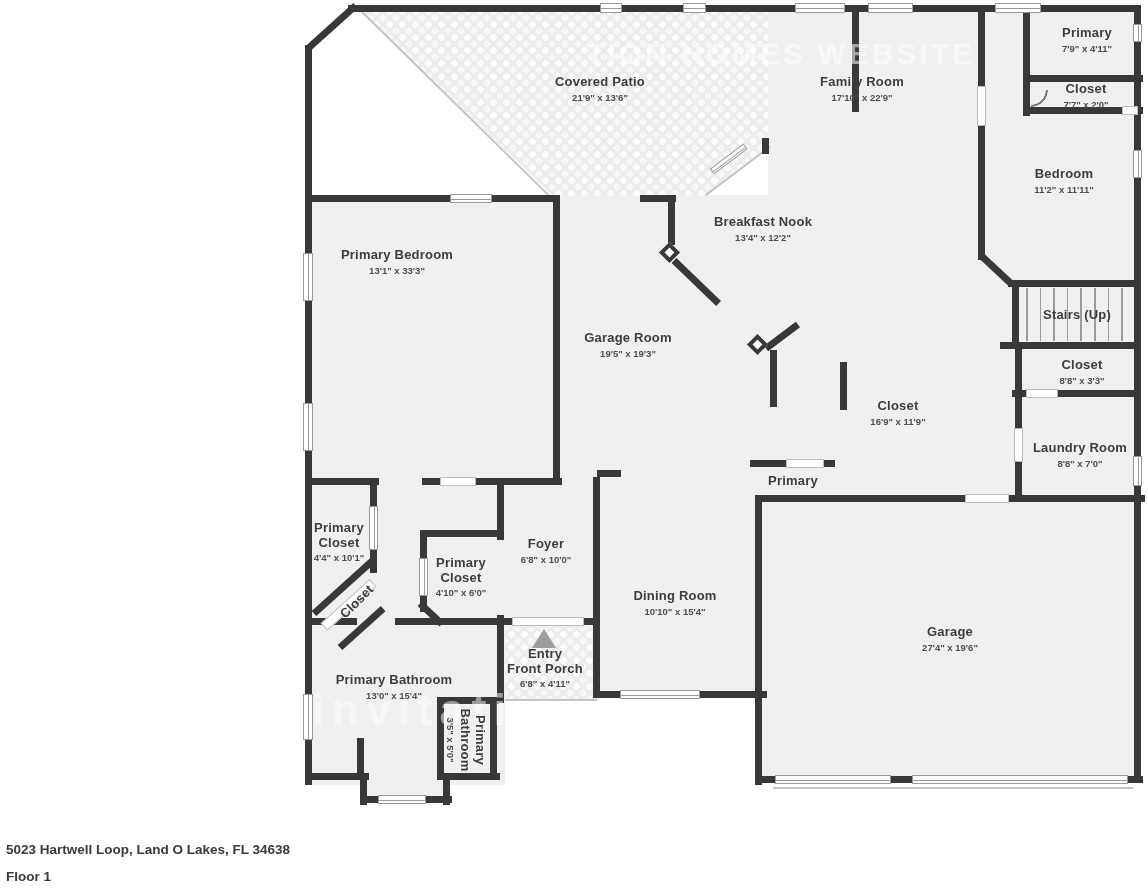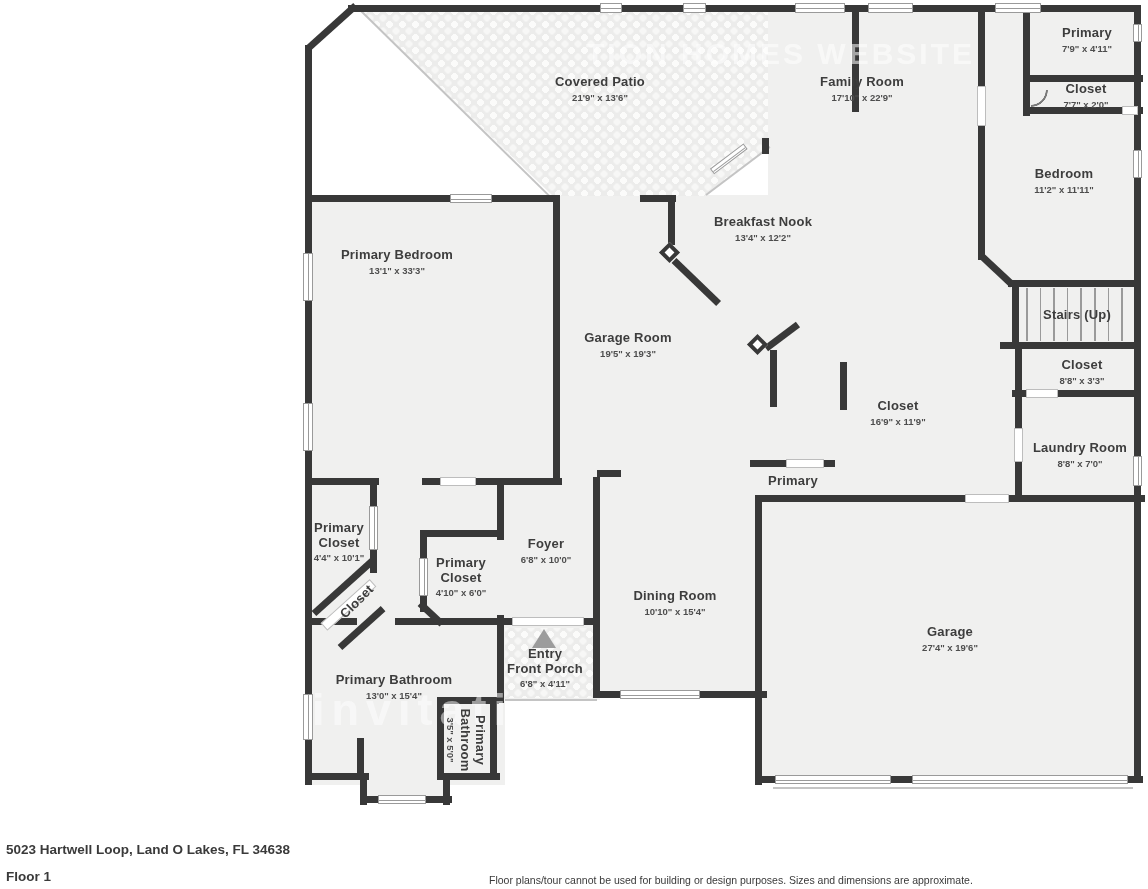--- a/index.html
+++ b/index.html
@@ -258,14 +258,13 @@
       <div class="rdims">13'0" x 15'4"</div>
     </div>
     <div class="rlabel rot90 narrow" style="left:466px;top:740px">
       <div class="rname">Primary Bathroom</div>
       <div class="rdims">3'5" x 5'0"</div>
     </div>
   </div>
 
   <div class="footer-address">5023 Hartwell Loop, Land O Lakes, FL 34638</div>
   <div class="footer-floor">Floor 1</div>
-  <div class="footer-disclaimer">Floor plans/tour cannot be used for building or design purposes. Sizes and dimensions are approximate.</div>
 </div>
 
 </body></html>

